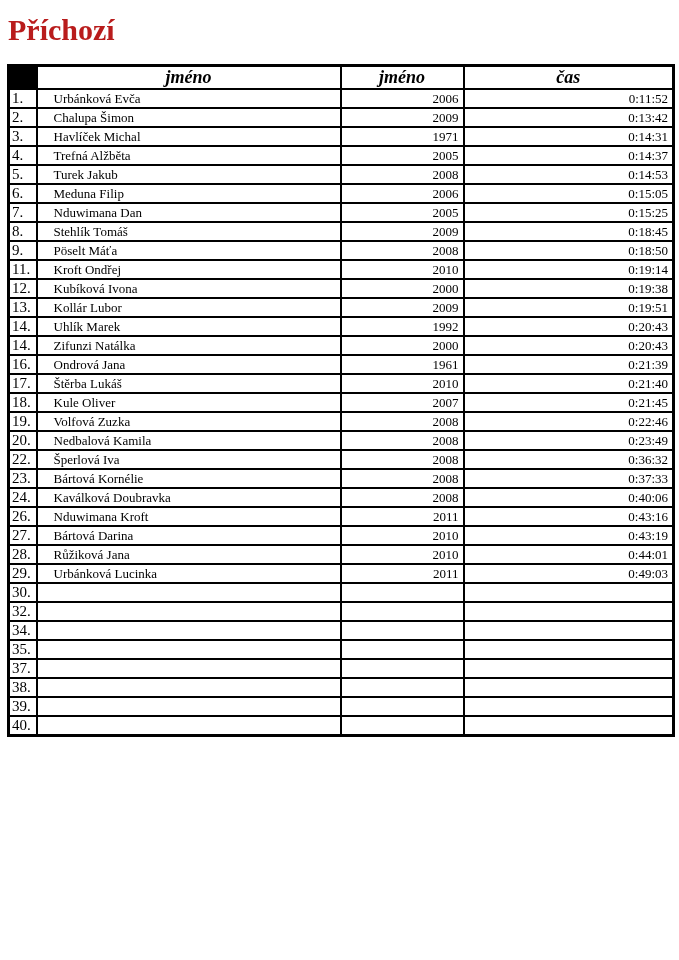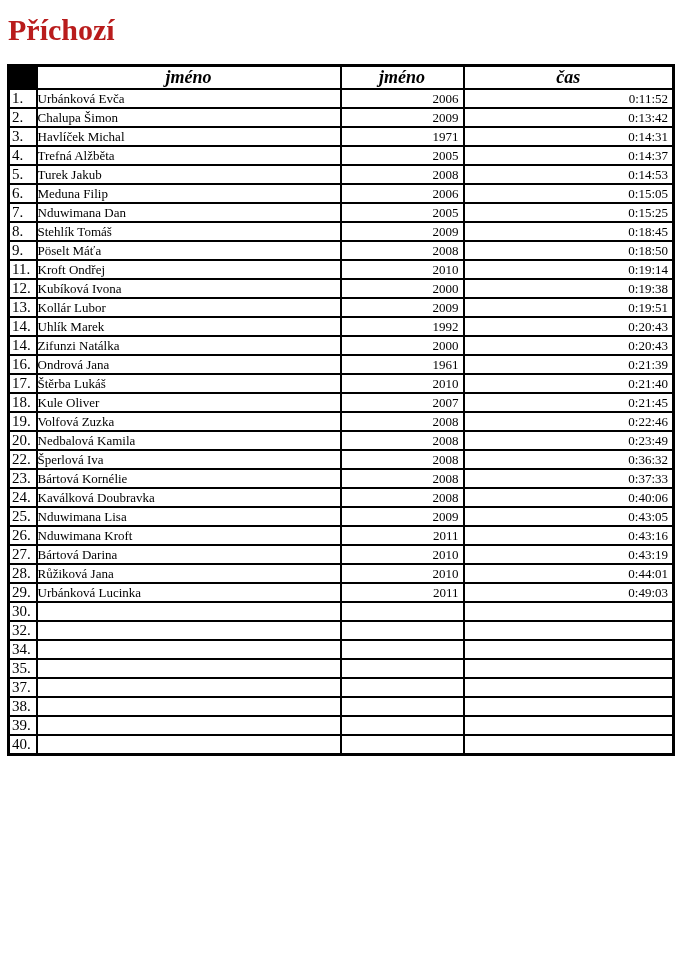--- a/index.html
+++ b/index.html
@@ -59,21 +59,21 @@
     font-size: 13px;
     vertical-align: middle;
   }
   td.rank {
     font-size: 15px;
     text-align: left;
     padding-left: 2px;
   }
   td.name {
     text-align: left;
-    padding-left: 0;
+    padding-left: 16px;
   }
   td.year, td.time {
     text-align: right;
     padding-right: 4px;
   }
 </style>
 </head>
 <body>
 
 <div class="page">
@@ -221,26 +221,20 @@
           <td class="year">2008</td>
           <td class="time">0:37:33</td>
         </tr>
         <tr>
           <td class="rank">24.</td>
           <td class="name">Kaválková Doubravka</td>
           <td class="year">2008</td>
           <td class="time">0:40:06</td>
         </tr>
         <tr>
-          <td class="rank">25.</td>
-          <td class="name">Nduwimana Lisa</td>
-          <td class="year">2009</td>
-          <td class="time">0:43:05</td>
-        </tr>
-        <tr>
           <td class="rank">26.</td>
           <td class="name">Nduwimana Kroft</td>
           <td class="year">2011</td>
           <td class="time">0:43:16</td>
         </tr>
         <tr>
           <td class="rank">27.</td>
           <td class="name">Bártová Darina</td>
           <td class="year">2010</td>
           <td class="time">0:43:19</td>

